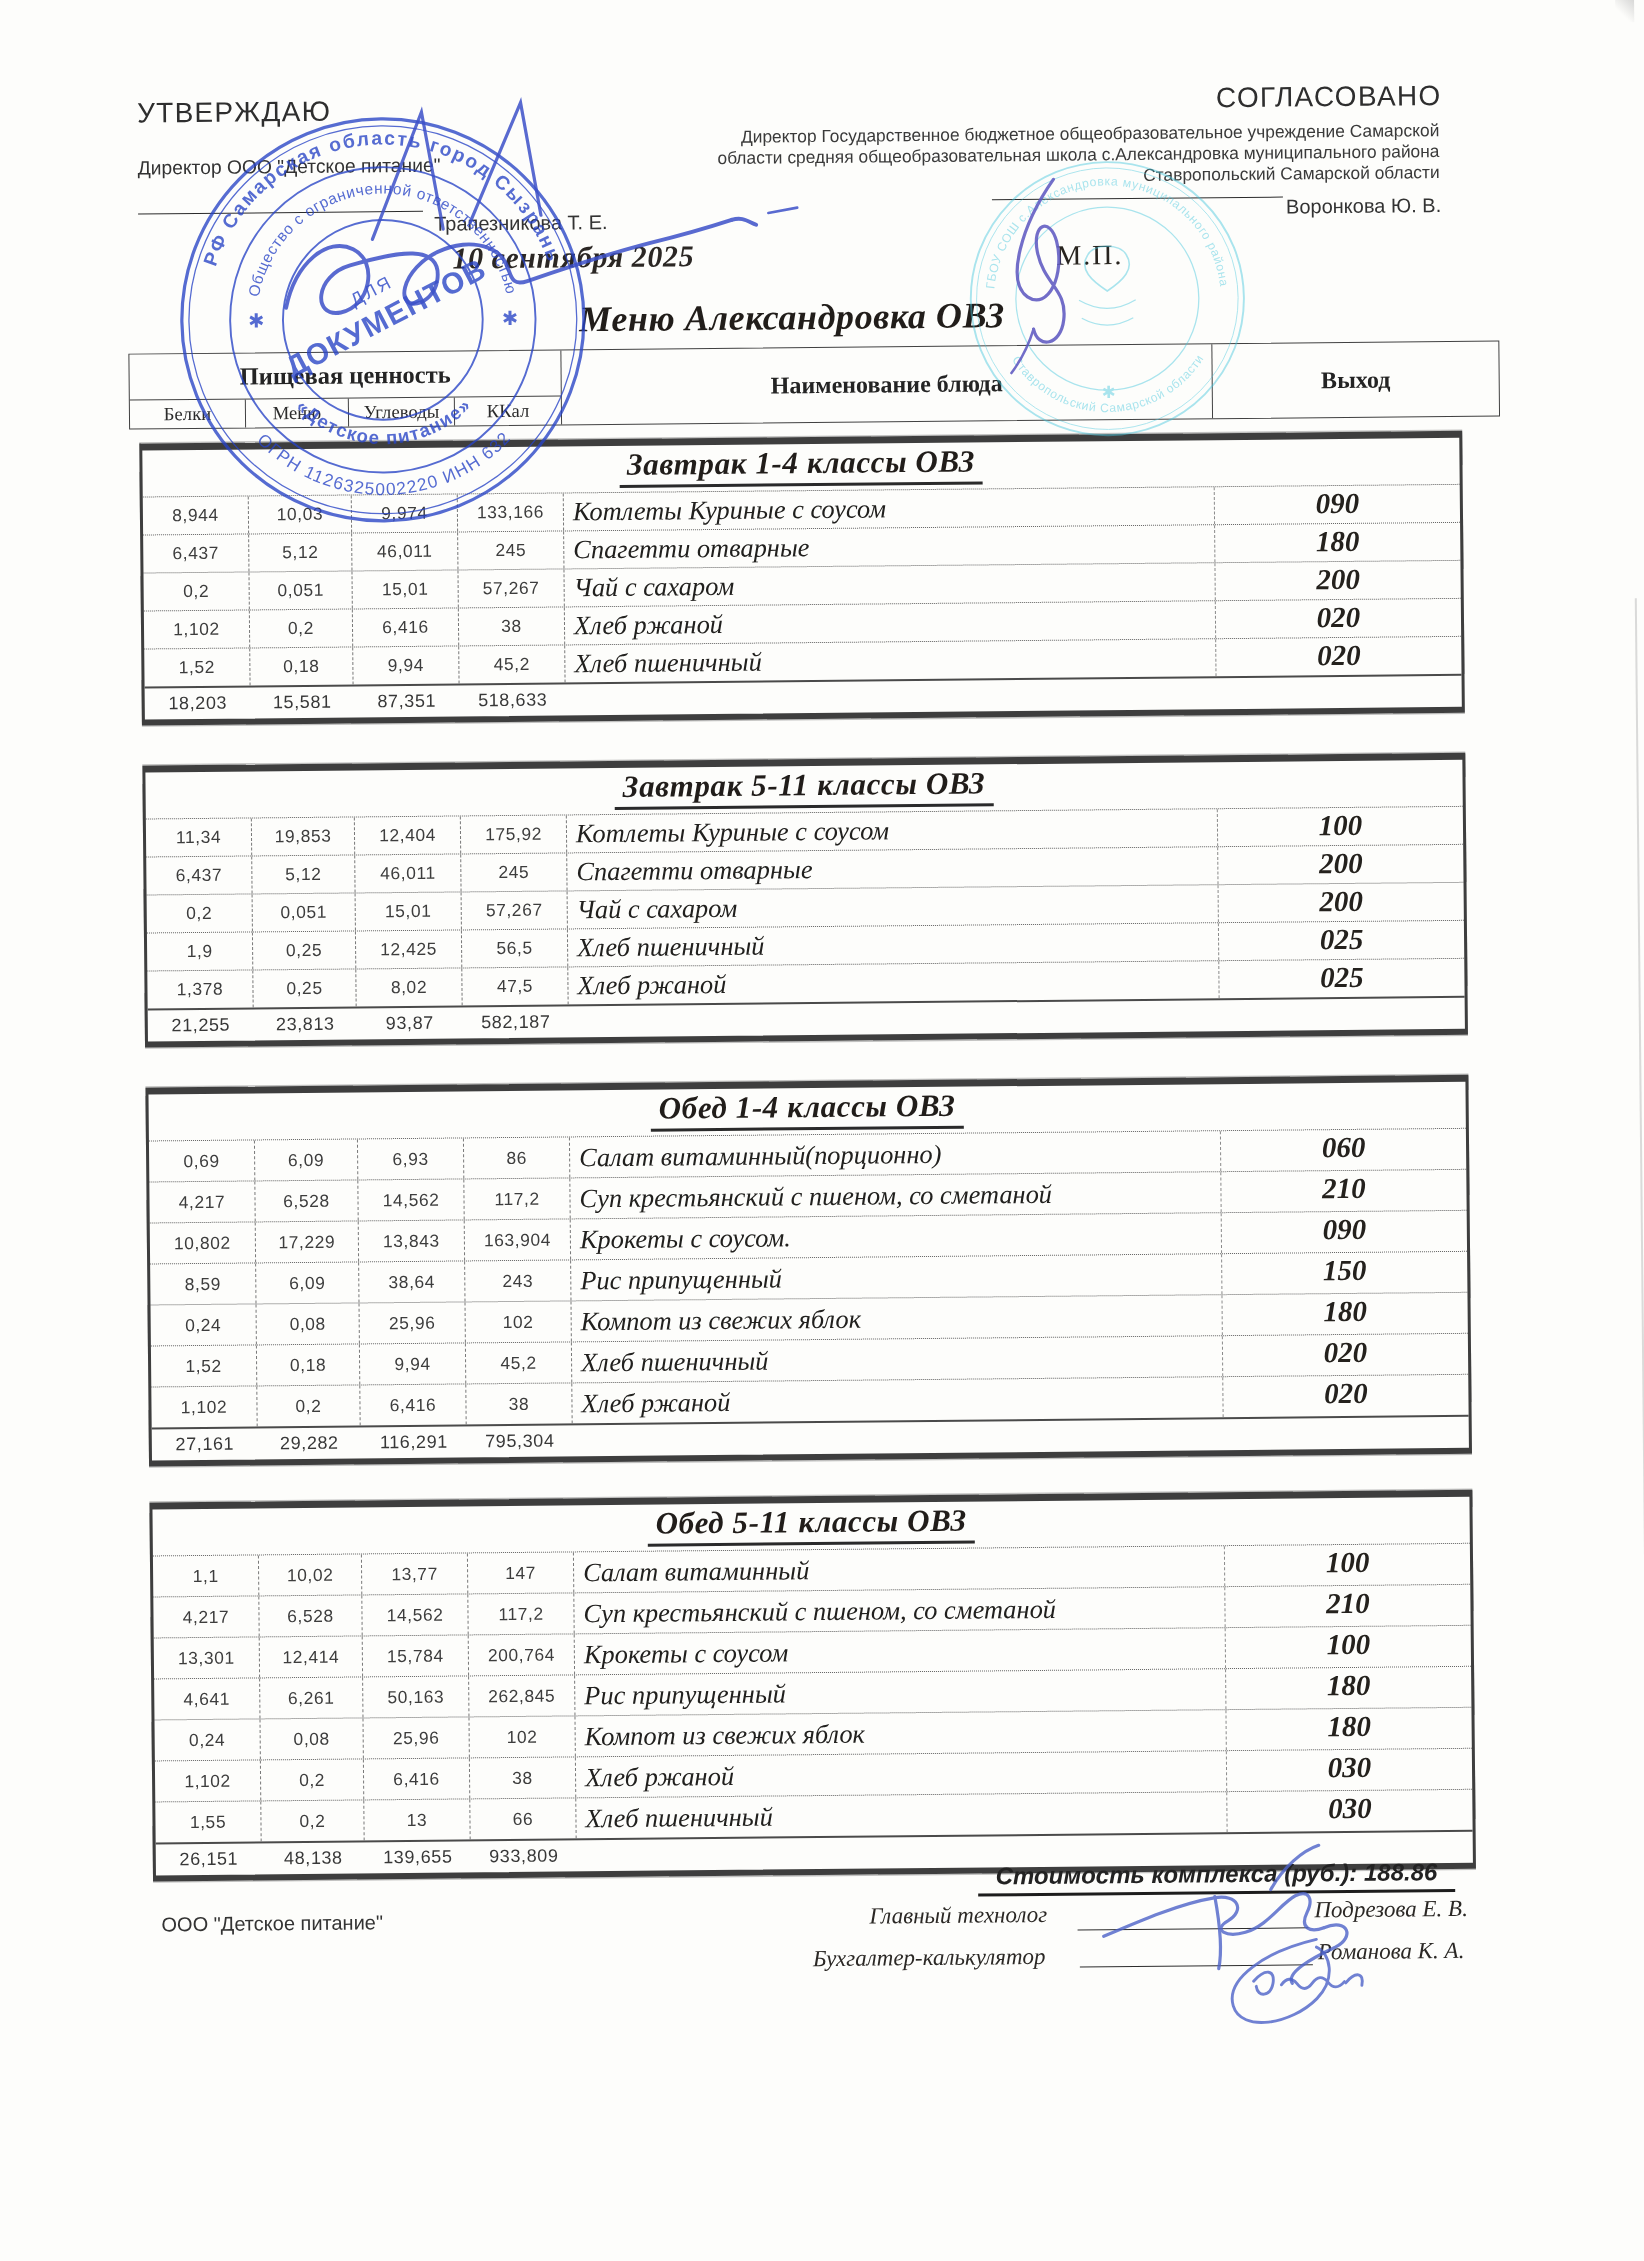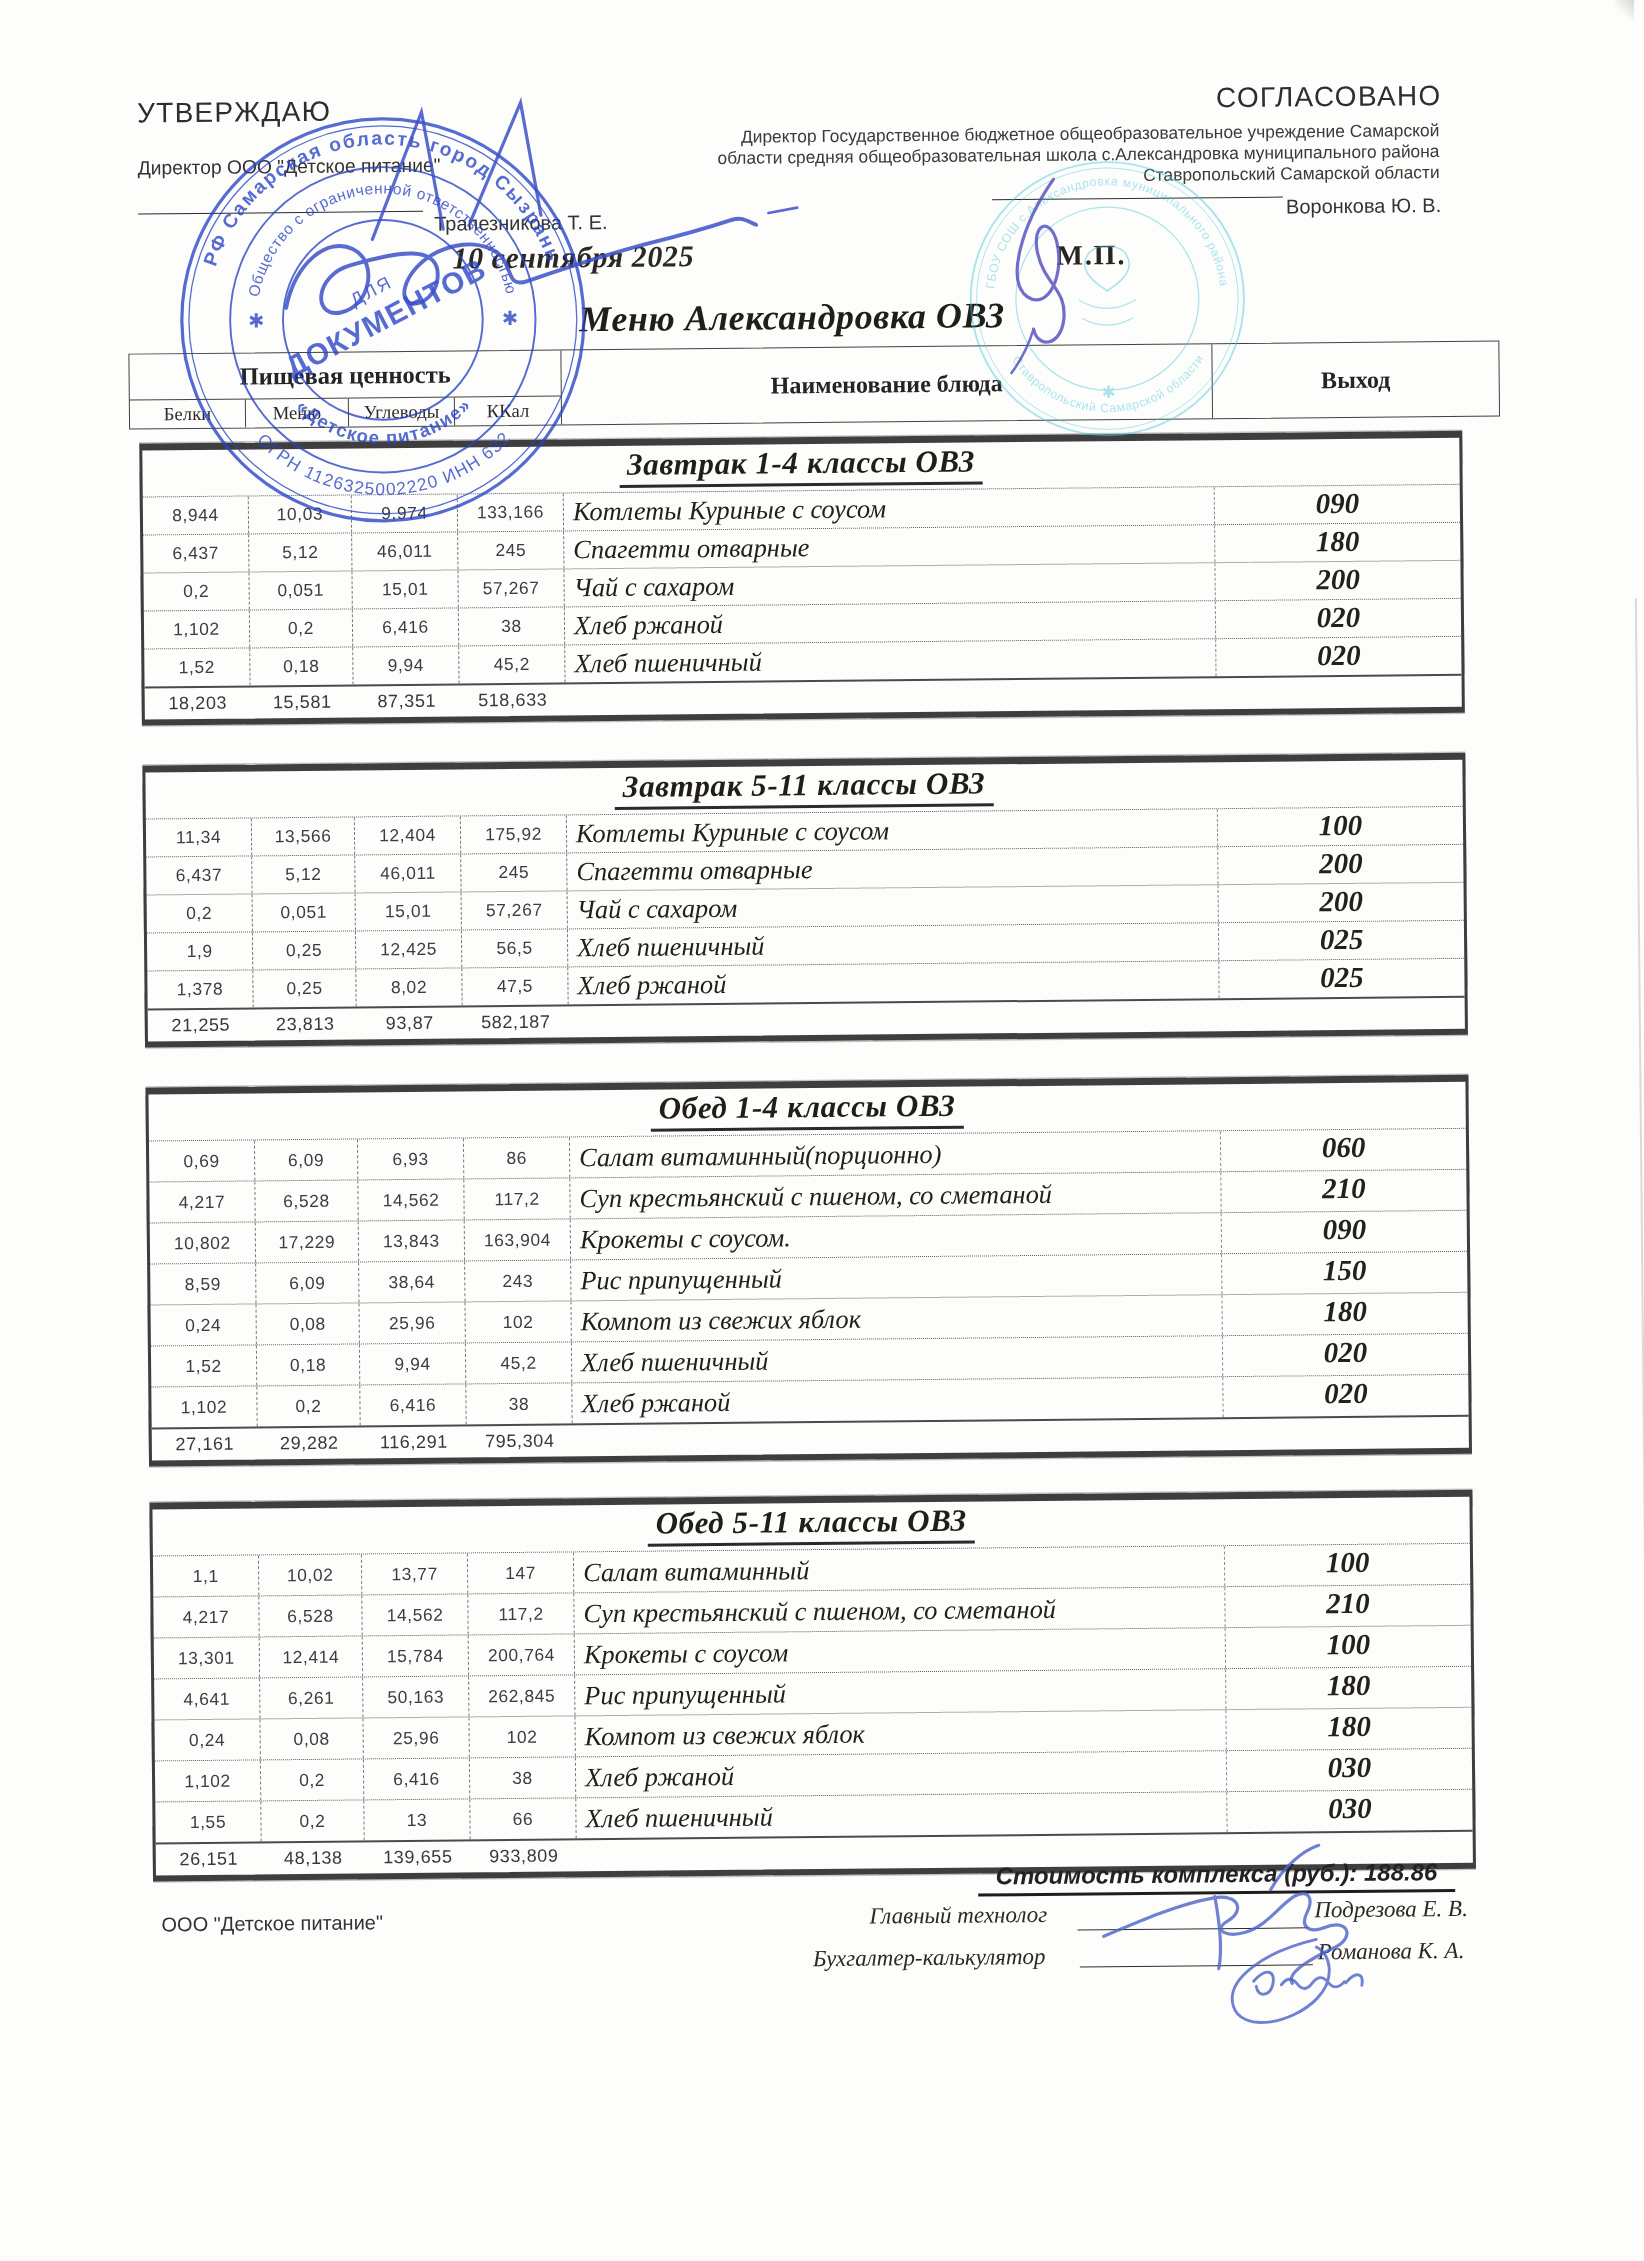--- a/index.html
+++ b/index.html
@@ -14,21 +14,21 @@
   .line-left{left:146px;top:207px;width:285px;}
   .name-left{position:absolute;left:442px;top:209px;font-size:20px;color:#333;}
   .date-left{position:absolute;left:460px;top:238px;font-family:"Liberation Serif",serif;
              font-style:italic;font-weight:bold;font-size:30px;color:#2b2724;letter-spacing:0.6px;}
   .sogl-head{position:absolute;left:1225px;top:86px;font-size:28px;letter-spacing:1.3px;color:#2e2e2e;}
   .sogl-role{position:absolute;left:701px;top:126px;width:747px;font-size:17.4px;line-height:21px;
              text-align:right;color:#3a3a3a;}
   .line-right{left:1000px;top:201px;width:291px;}
   .name-right{position:absolute;left:1294px;top:200px;font-size:20px;color:#333;}
   .seal-mark{position:absolute;left:1064px;top:242px;font-family:"Liberation Serif",serif;
-             font-weight:bold;font-size:28px;letter-spacing:1.9px;color:#28241f;}
+             font-weight:normal;font-size:28px;letter-spacing:1.9px;color:#28241f;}
 
   
   .doc-title{position:absolute;left:0;top:296px;width:1598px;text-align:center;
              font-family:"Liberation Serif",serif;font-weight:bold;font-style:italic;
              font-size:36px;color:#211d1a;letter-spacing:0.6px;}
 
   
   .head-table{position:absolute;left:135px;top:347px;width:1369px;border:1.9px solid #414141;
               display:grid;grid-template-columns:432px 651px 1fr;background:rgba(255,255,255,0);}
   .ht-left{border-right:1.9px solid #414141;}
@@ -174,21 +174,21 @@
             <div class="out-empty"></div>
           </div>
         </div>
         <div class="menu-table rows58" style="top: 759px;">
           <div class="mt-title">
             <span>Завтрак 5-11 классы ОВЗ</span>
           </div>
           <div class="mt-rows">
             <div class="mt-row">
               <div class="num">11,34</div>
-              <div class="num">13,566</div>
+              <div class="num">19,853</div>
               <div class="num">12,404</div>
               <div class="num">175,92</div>
               <div class="dish">Котлеты Куриные с соусом</div>
               <div class="out">100</div>
             </div>
             <div class="mt-row">
               <div class="num">6,437</div>
               <div class="num">5,12</div>
               <div class="num">46,011</div>
               <div class="num">245</div>

